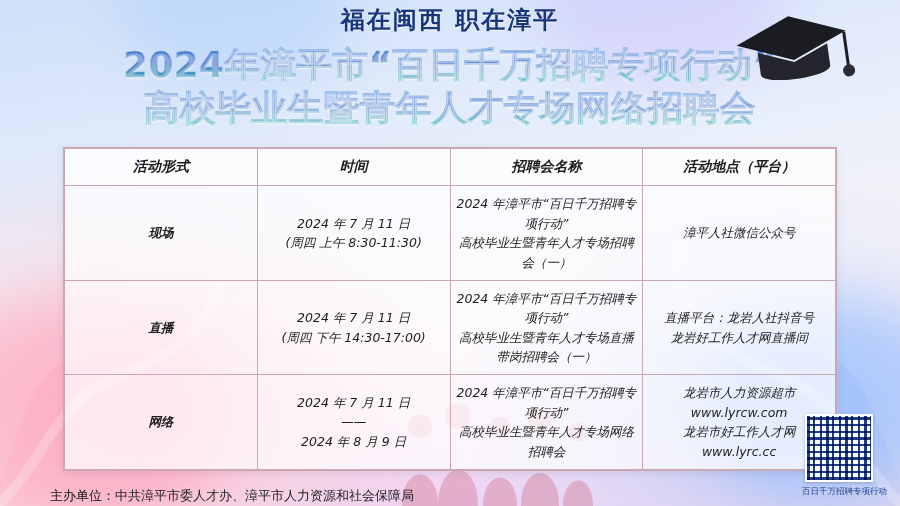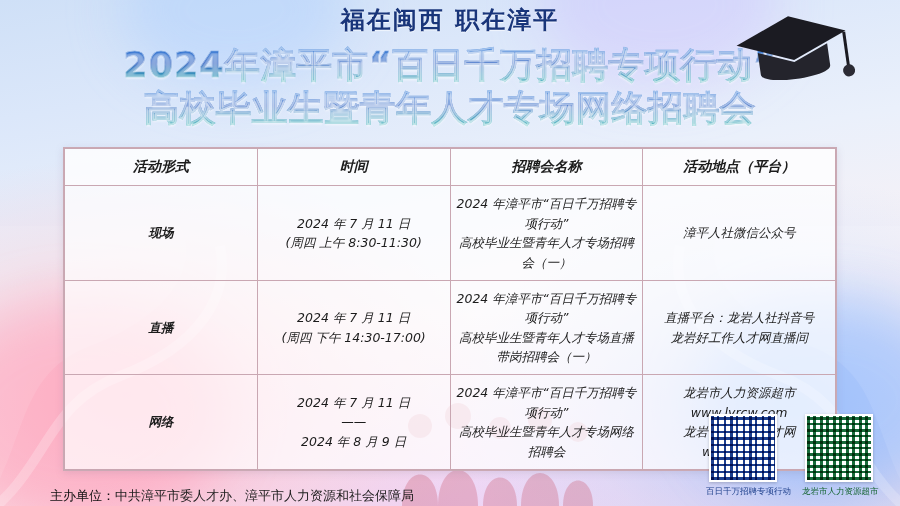--- a/index.html
+++ b/index.html
@@ -317,19 +317,15 @@
       <span class="lbl">主办单位：</span><span>中共漳平市委人才办、漳平市人力资源和社会保障局</span>
     </div>
 
   </div>
 
   <div class="qr-area">
     <div class="qr-item q1">
       <div class="qr-box"></div>
       <div class="qr-cap">百日千万招聘专项行动</div>
     </div>
-    <div class="qr-item q3">
-      <div class="qr-box"></div>
-      <div class="qr-cap">龙岩市人力资源超市</div>
-    </div>
   </div>
 
 </div>
 
 </body></html>

